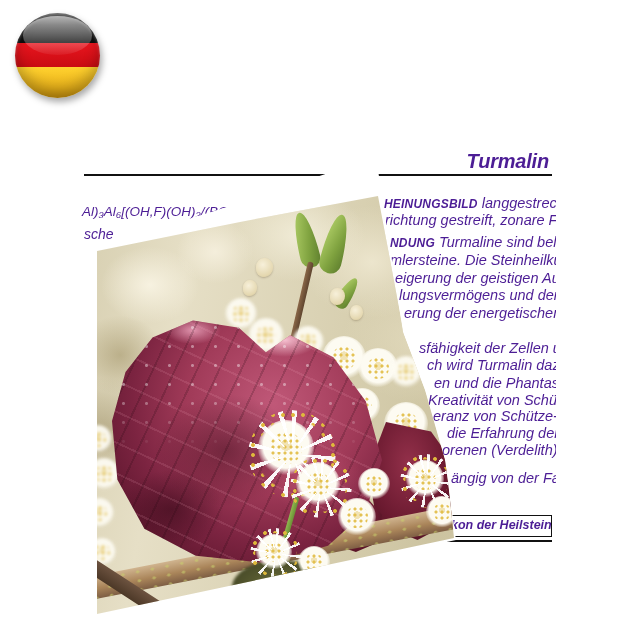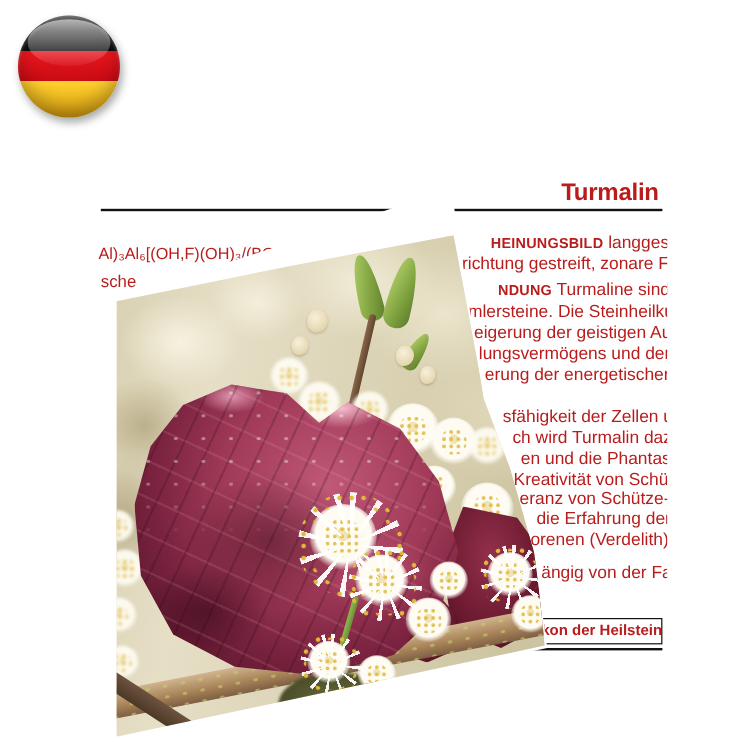--- a/index.html
+++ b/index.html
@@ -1,35 +1,35 @@
 <!DOCTYPE html>
 <html><head>
 <meta charset="utf-8">
 <style>
   html,body{margin:0;padding:0;background:#fff;}
   #scene{position:relative;width:556px;height:620px;background:#fff;overflow:hidden;
-         font-family:"Liberation Sans","DejaVu Sans",sans-serif;color:#b91c1c;}
+         font-family:"Liberation Sans","DejaVu Sans",sans-serif;color:#4c1d95;font-style:italic;}
   .abs{position:absolute;}
 
   
   .flag{left:15px;top:13px;width:85px;height:85px;border-radius:50%;
         background:linear-gradient(180deg,#555 0%,#1d1d1d 14%,#0c0c0c 35%,
                    #e8161f 35%,#c90b12 64%,#ffd12f 64%,#eab31a 88%,#d49a0e 100%);
         box-shadow:2px 4px 7px rgba(0,0,0,.35), inset 0 -8px 14px rgba(0,0,0,.28), inset 0 2px 3px rgba(255,255,255,.25);}
   .flag::before{content:"";position:absolute;left:9%;top:3%;width:82%;height:46%;border-radius:50%;
         background:linear-gradient(180deg,rgba(255,255,255,.6),rgba(255,255,255,.05));}
 
   
   .bc-title{right:7px;top:150px;font-size:20px;font-weight:700;letter-spacing:-.2px;}
   .bc-rule{left:84px;right:4px;top:174px;height:2px;background:#111;}
   .lc-heading{left:84px;top:186px;font-size:13.5px;font-weight:700;font-variant:small-caps;letter-spacing:.2px;white-space:nowrap;}
   .lc-formula{left:82px;top:204px;font-size:13.5px;white-space:nowrap;}
   .lc-sil{left:84px;top:226px;font-size:14px;}
   .rc-line{position:absolute;font-size:14.5px;white-space:nowrap;}
-  .rc-line .lead{font-weight:700;font-size:12px;letter-spacing:.2px;margin-left:25px;}
+  .rc-line .lead{font-weight:700;font-size:12px;letter-spacing:.2px;}
   .src-box{left:445px;right:4px;top:515px;height:22px;border:1.5px solid #111;box-sizing:border-box;
            font-size:12.5px;font-weight:700;line-height:19px;padding-left:5px;white-space:nowrap;overflow:hidden;background:#fff;}
   .rule2{left:420px;right:4px;top:540px;height:2px;background:#111;}
   .credit{right:8px;top:546px;font-size:13.5px;}
 
   
   .front-clip{inset:0;background:#fff;z-index:5;
       clip-path:polygon(96px 248px,230px 206px,376px 157px,403px 332px,425px 390px,445px 460px,456px 540px,96px 616px);}
   .fc-title{left:272px;top:152px;font-size:22px;font-weight:700;transform:rotate(-15deg);transform-origin:left top;letter-spacing:-.2px;}
   .photo{inset:0;

